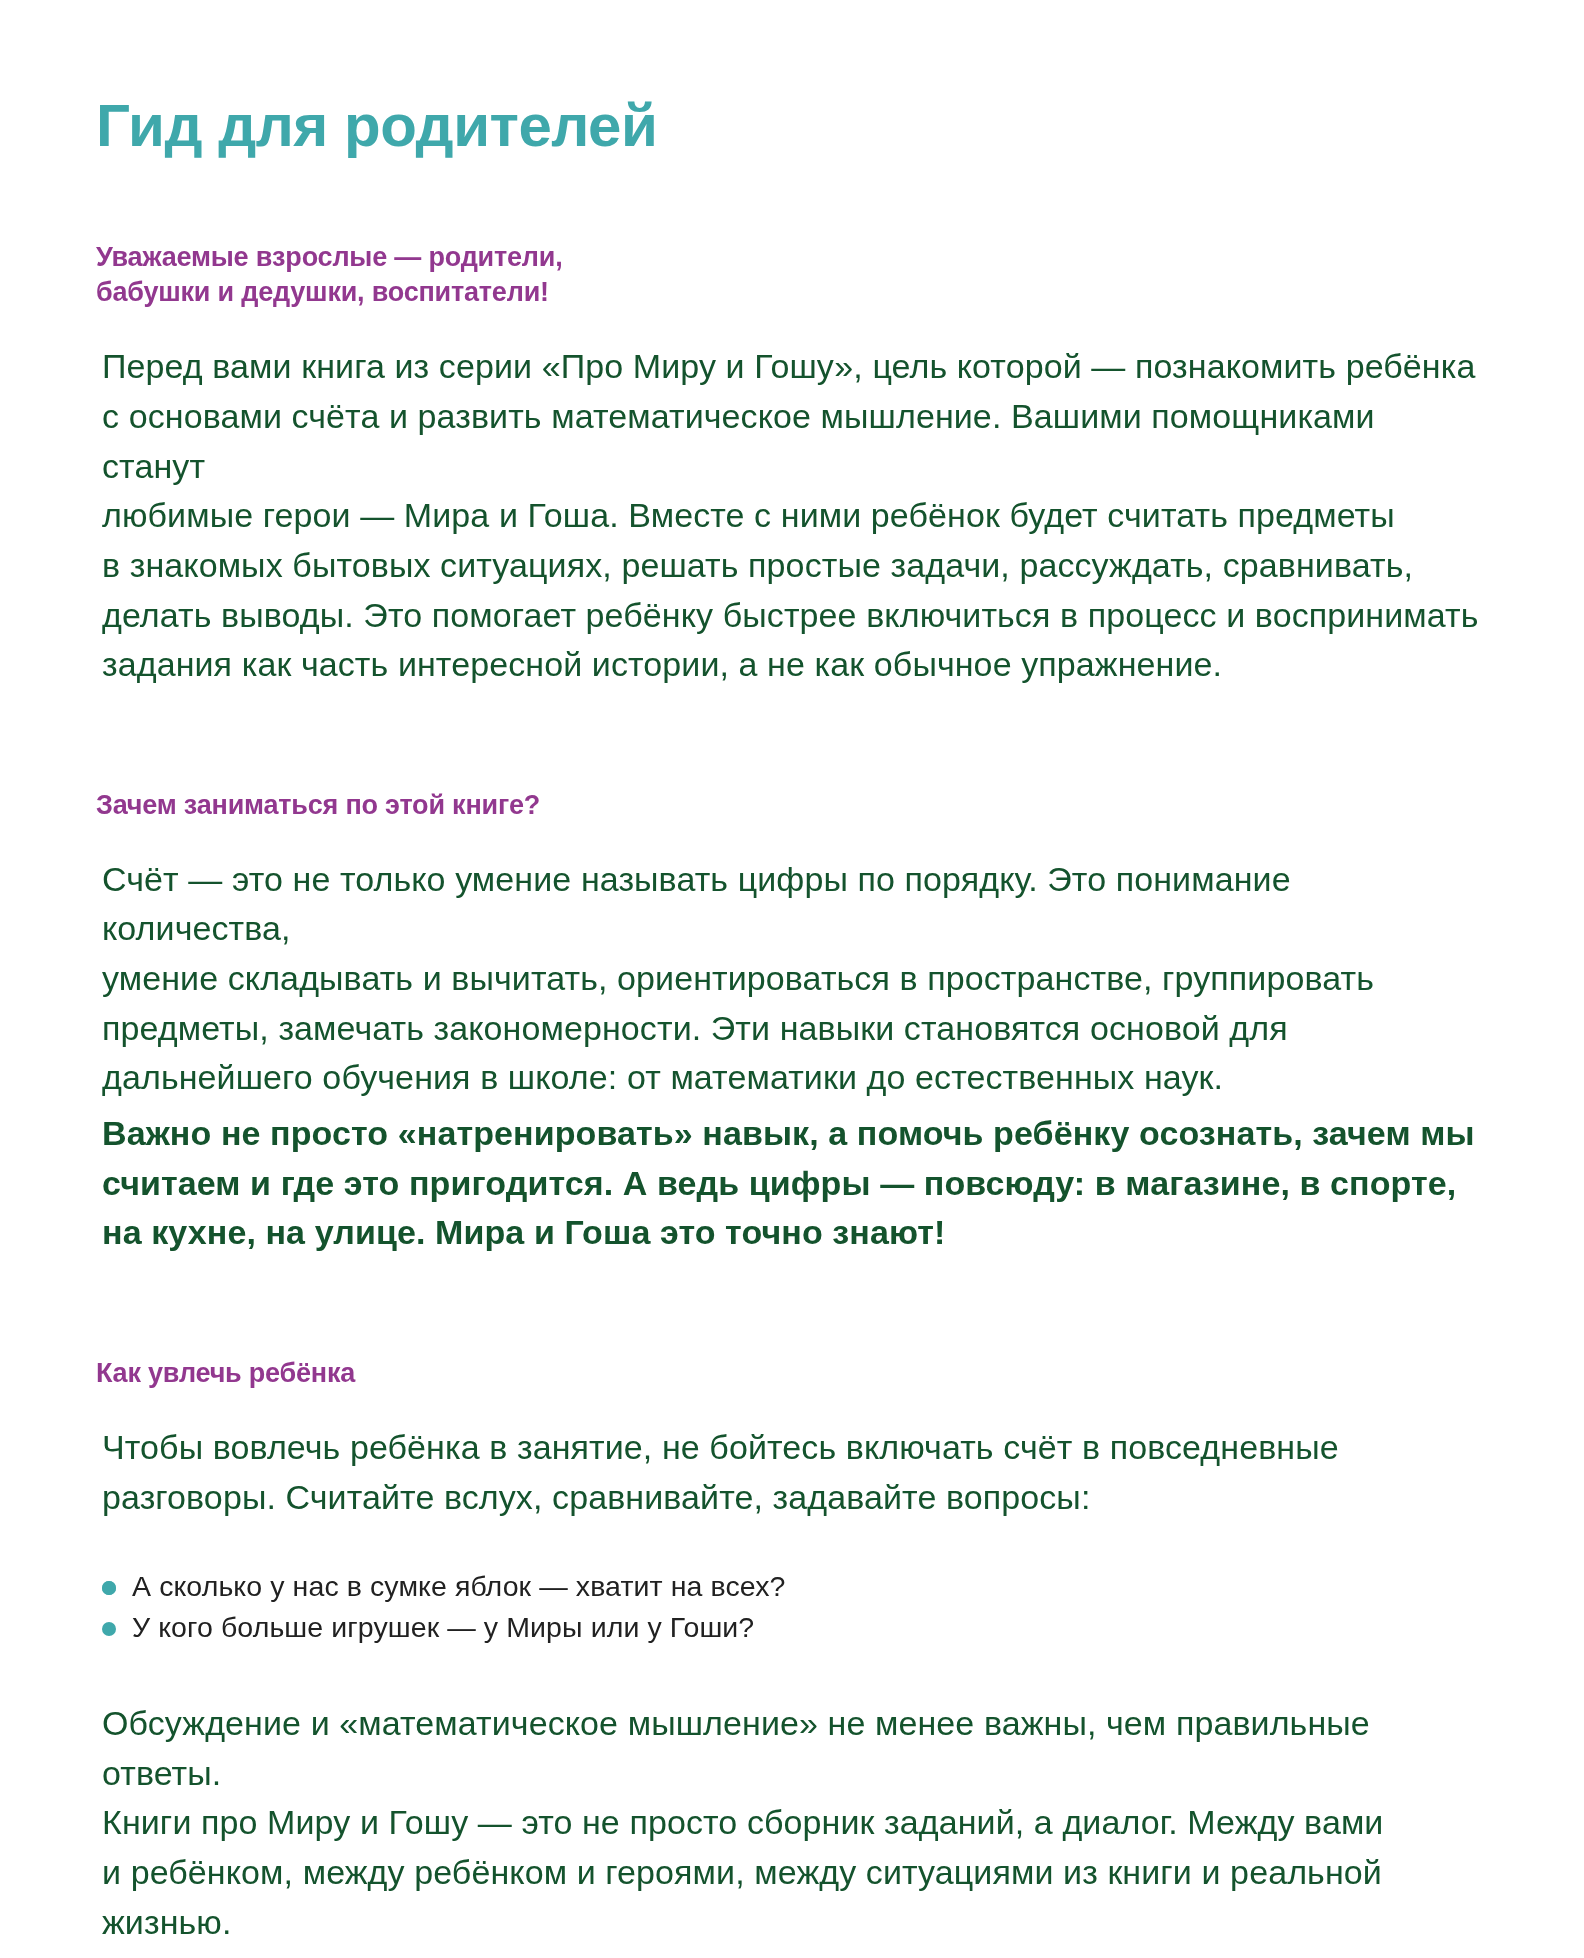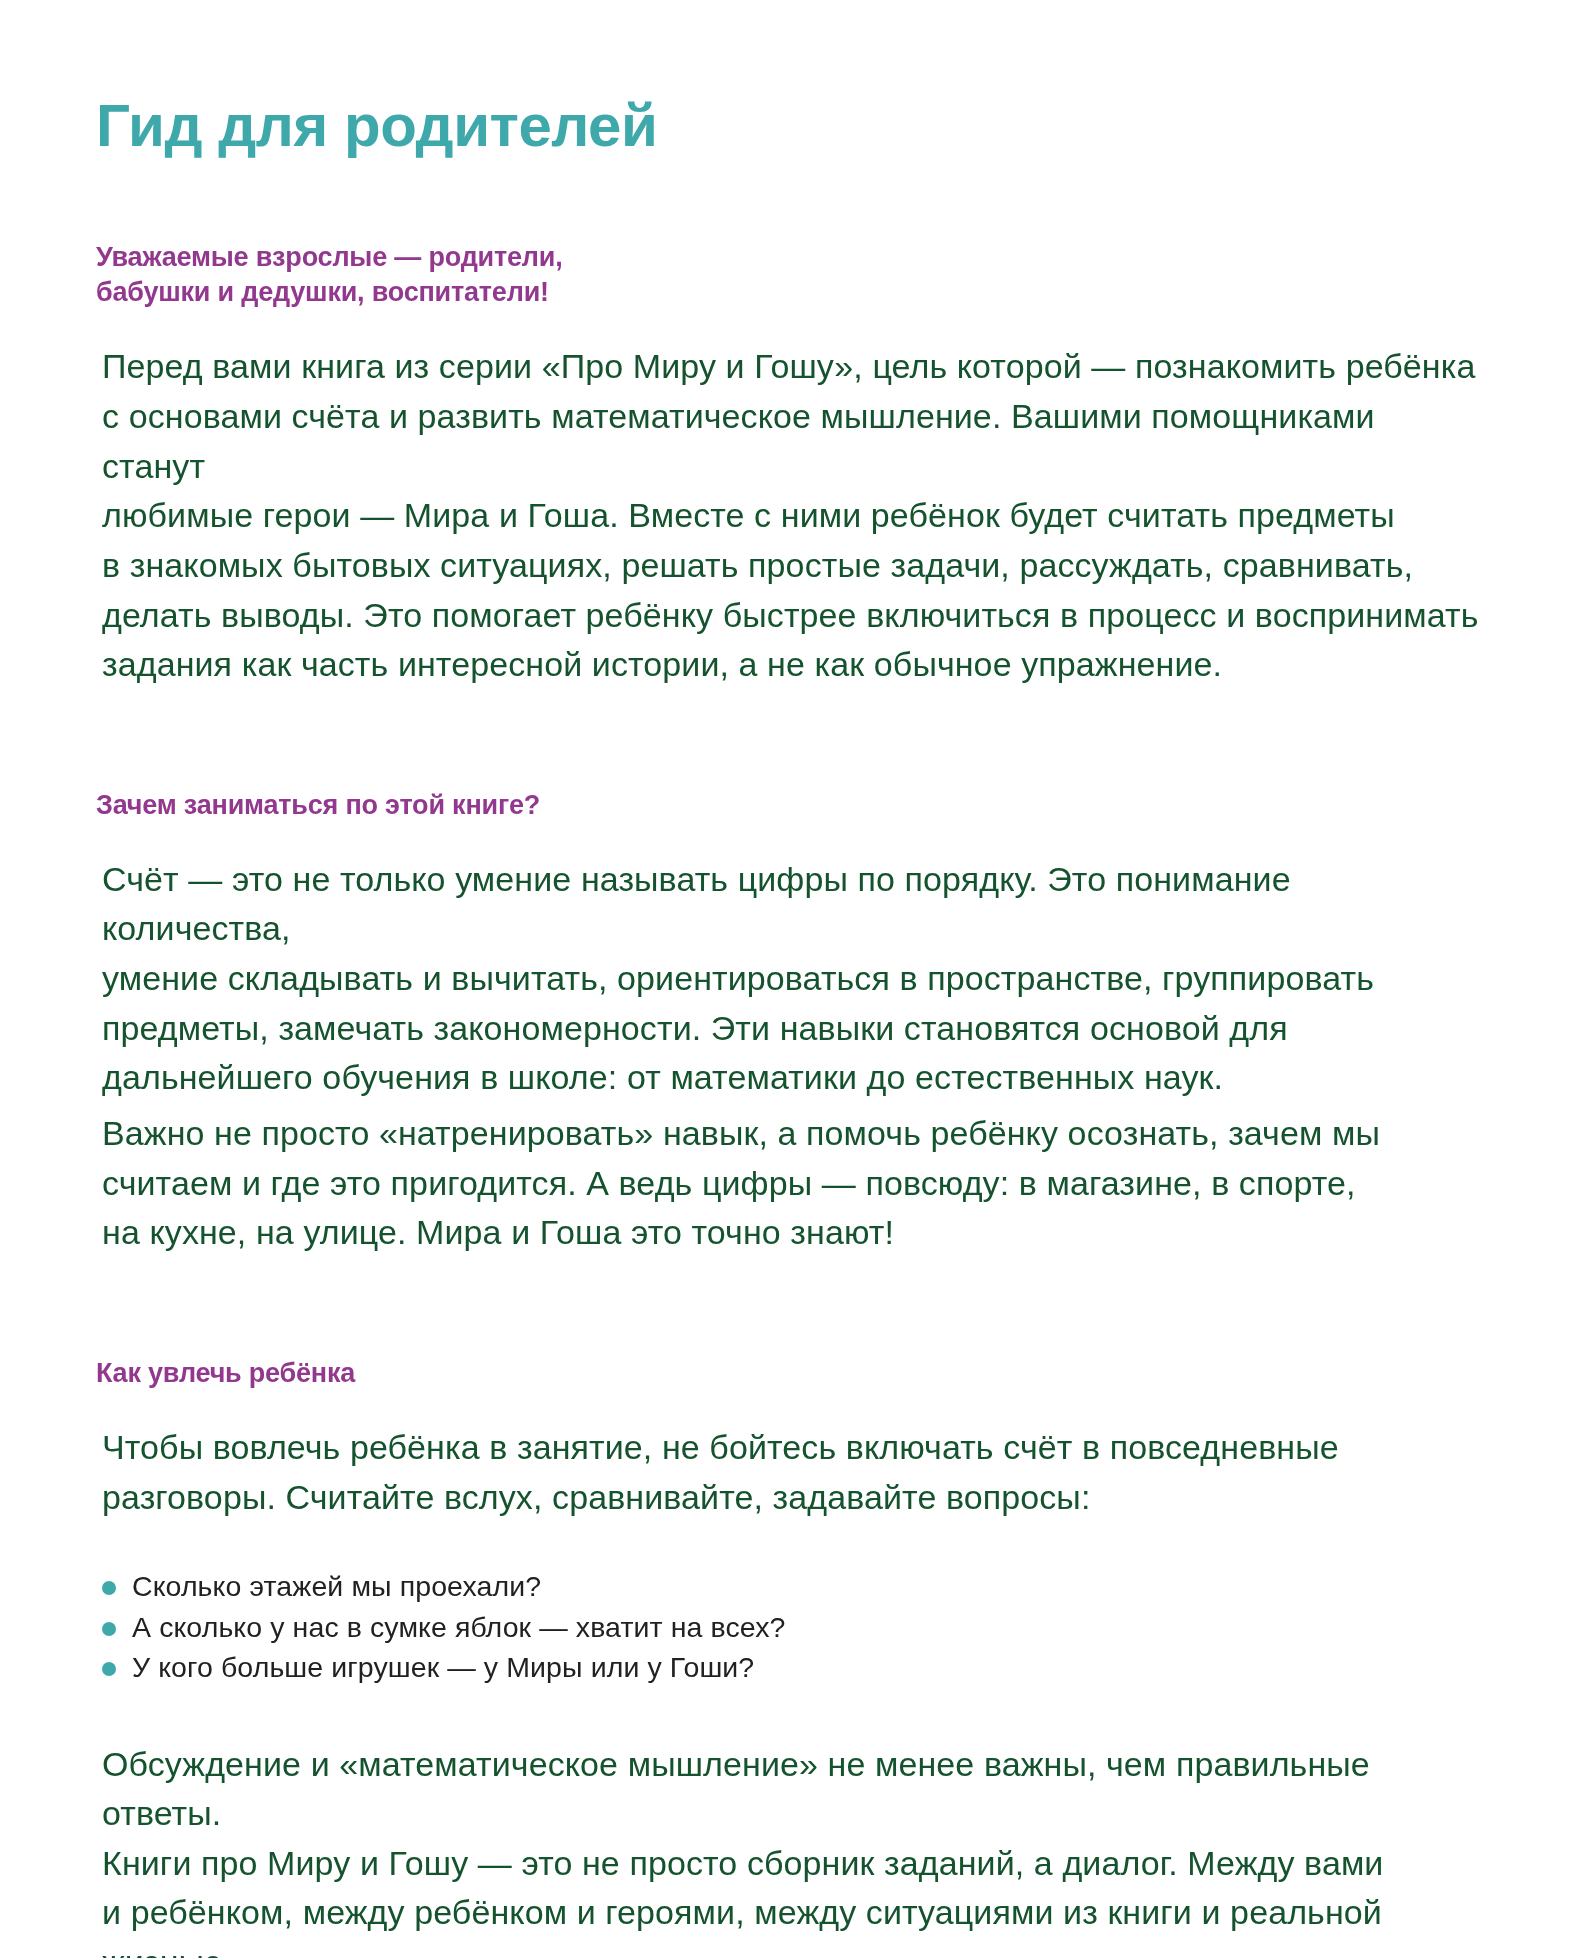--- a/index.html
+++ b/index.html
@@ -54,20 +54,21 @@
     padding-top: 26px;
     font-size: 34px;
     line-height: 1.46;
     font-weight: 400;
     color: #14532d;
     white-space: pre-line;
     letter-spacing: 0.1px;
   }
   .body-text.tight {
     padding-top: 0;
+    font-weight: bold;
   }
   .bullet-list {
     list-style: none;
     margin: 0;
     padding: 38px 0 0 6px;
   }
   .bullet-item {
     position: relative;
     padding-left: 30px;
     font-size: 28.5px;
@@ -119,21 +120,20 @@
   </section>
 
   <section class="section">
     <h2 class="section-heading heading-gap">Как увлечь ребёнка</h2>
     <p class="body-text">Чтобы вовлечь ребёнка в занятие, не бойтесь включать счёт в повседневные
 разговоры. Считайте вслух, сравнивайте, задавайте вопросы:</p>
 
     <ul class="bullet-list">
       <li class="bullet-item">
         <span class="bullet-dot"></span>
-        <span>Сколько этажей мы проехали?</span>
       </li>
       <li class="bullet-item">
         <span class="bullet-dot"></span>
         <span>А сколько у нас в сумке яблок — хватит на всех?</span>
       </li>
       <li class="bullet-item">
         <span class="bullet-dot"></span>
         <span>У кого больше игрушек — у Миры или у Гоши?</span>
       </li>
     </ul>

